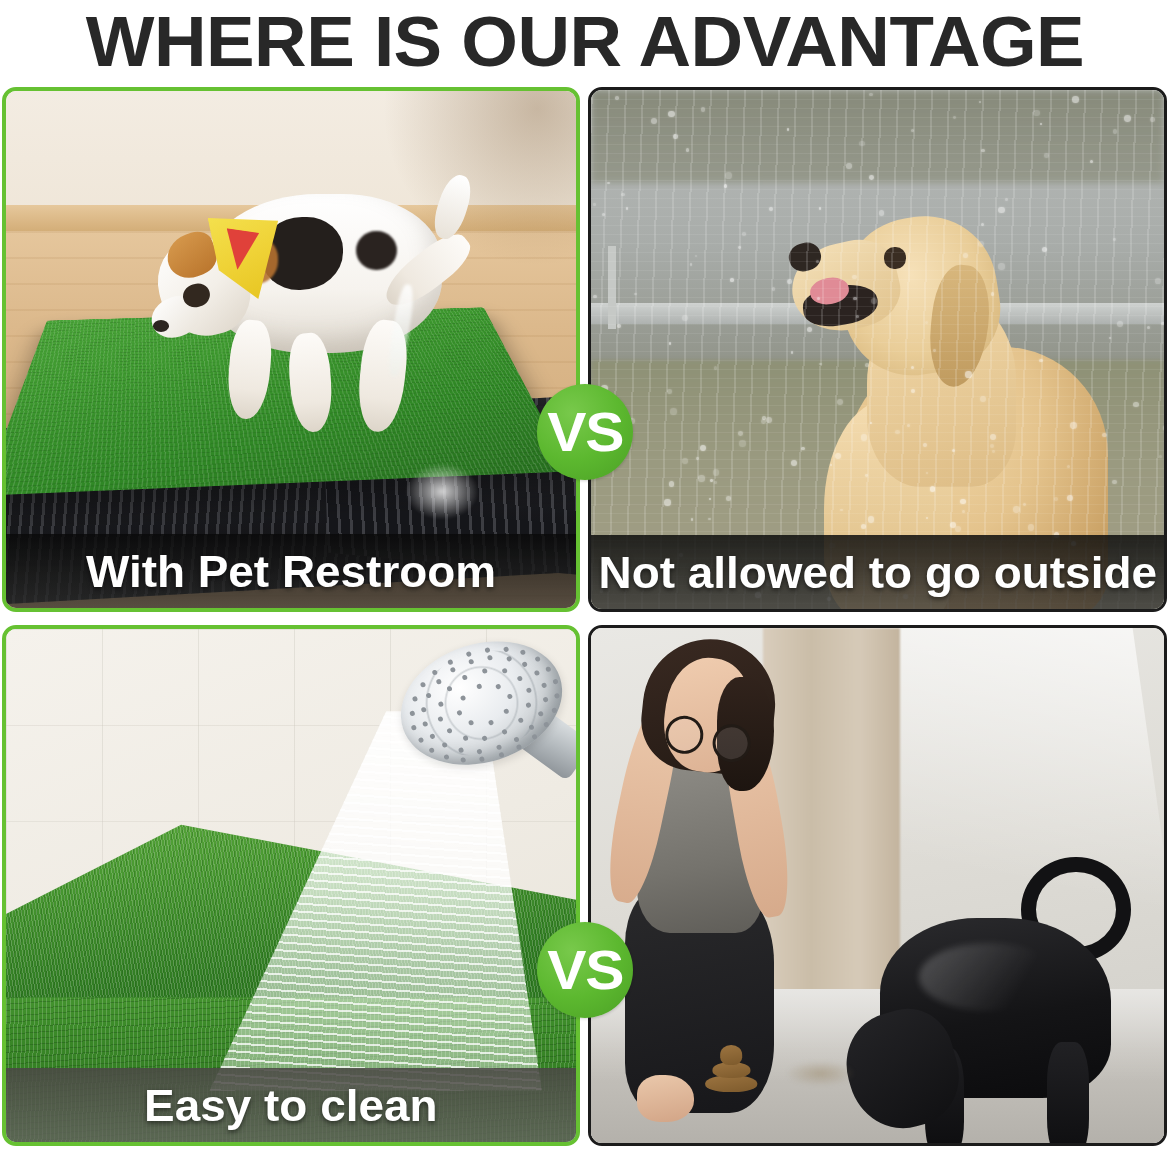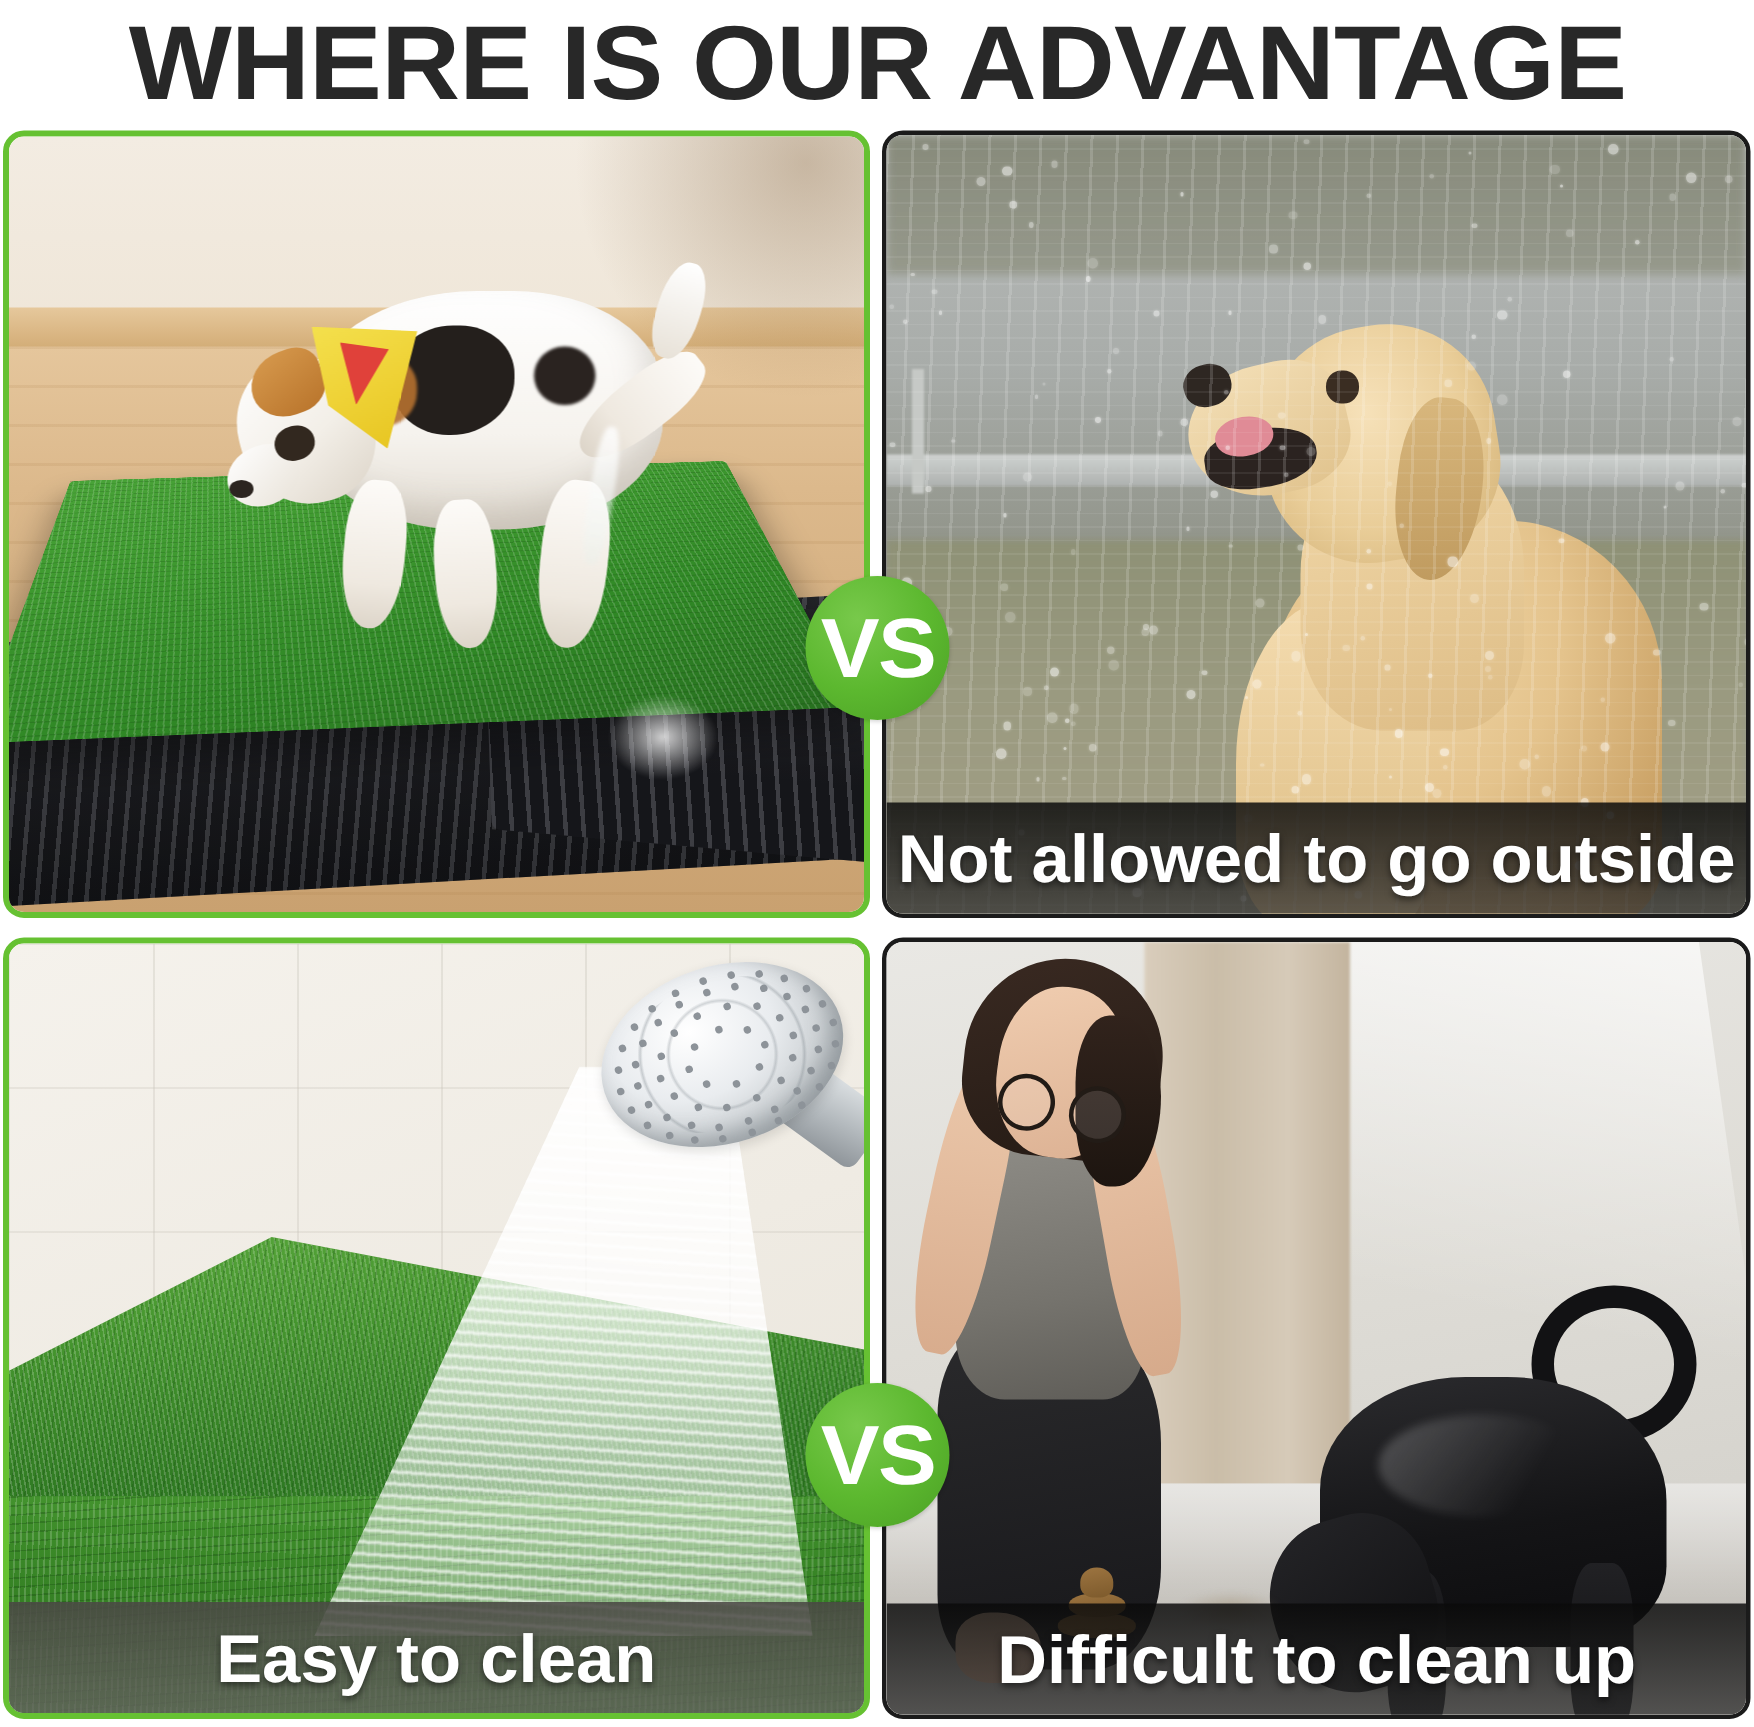--- a/index.html
+++ b/index.html
@@ -645,20 +645,23 @@
         <div class="s1-head"></div>
         <div class="s1-ear"></div>
         <div class="s1-snout"></div>
         <div class="s1-eye"></div>
         <div class="s1-nose"></div>
         <div class="s1-bandana"></div>
         <div class="s1-bandana-melon"></div>
         <div class="s1-pee"></div>
       </div>
       <div class="s1-splash"></div>
+    </div>
+    <div class="caption">
+      <span class="caption-text">With Pet Restroom</span>
     </div>
   </div>
 
   <div class="panel good p-bl">
     <div class="scene">
       <div class="s3-wall"></div>
       <div class="s3-tiles"></div>
       <div class="s3-plant"></div>
       <div class="s3-turf">
         <div class="s3-turf-front"></div>
@@ -951,23 +954,20 @@
         <div class="s4-d-leg-b"></div>
         <div class="s4-d-head"></div>
       </div>
       <div class="s4-stain"></div>
       <div class="s4-poop">
         <span></span>
         <span></span>
         <span></span>
       </div>
     </div>
-    <div class="caption">
-      <span class="caption-text">Difficult to clean up</span>
-    </div>
   </div>
 
   <div class="vs-badge vs-1">
     <span class="vs-text">VS</span>
   </div>
   <div class="vs-badge vs-2">
     <span class="vs-text">VS</span>
   </div>
 
 </div>

